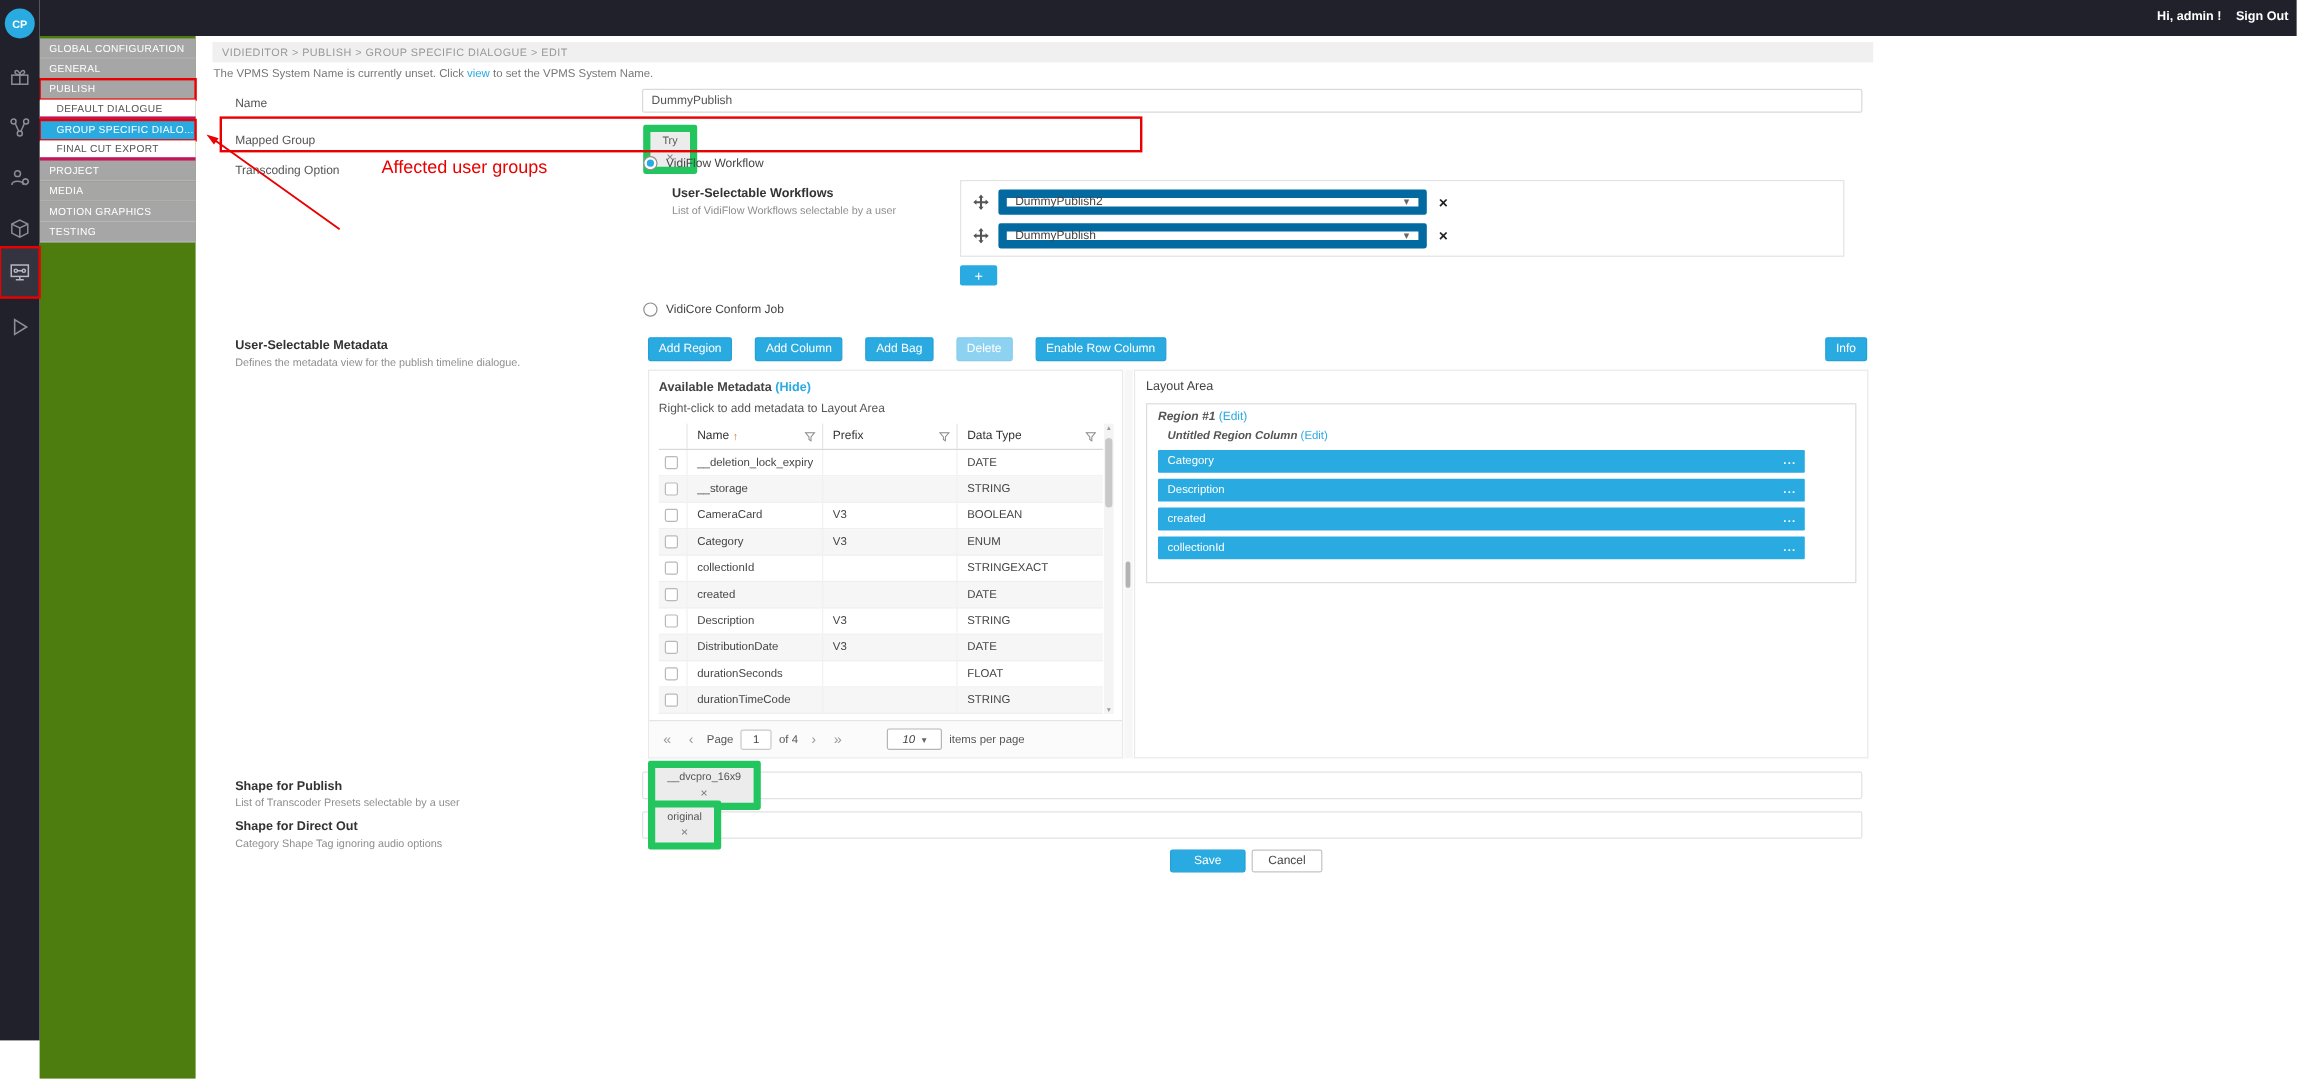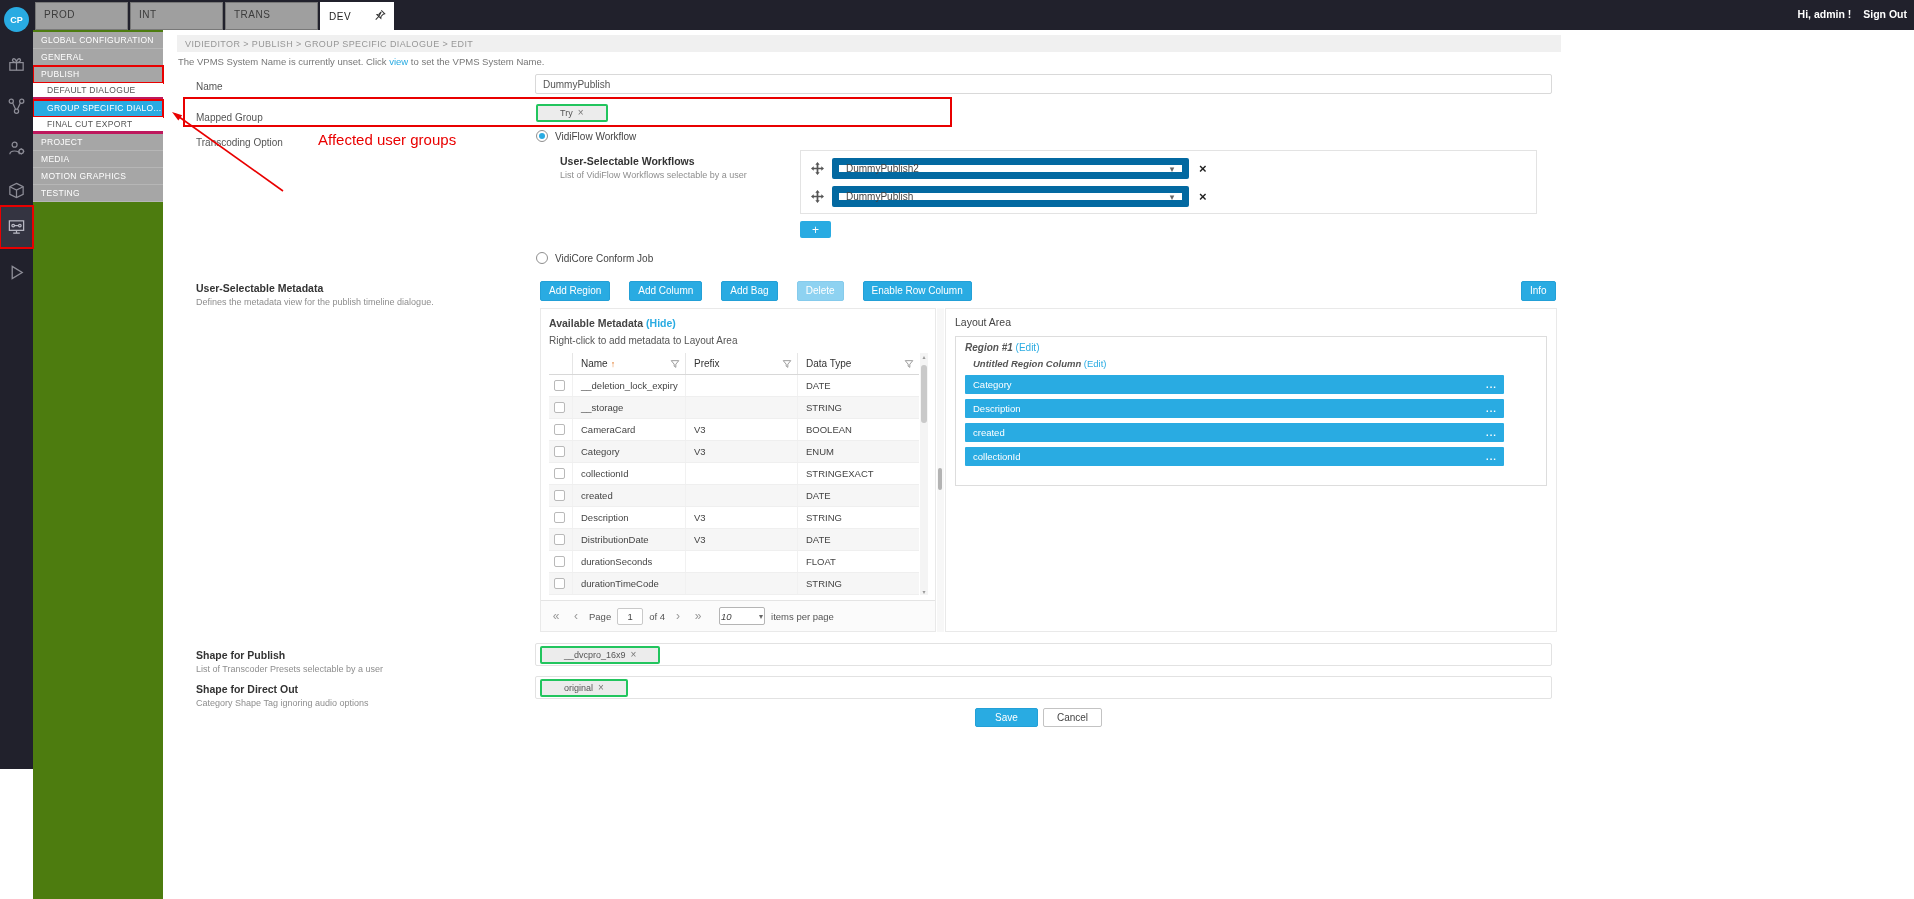--- a/index.html
+++ b/index.html
@@ -1,20 +1,20 @@
 <!DOCTYPE html>
 <html><head>
 <meta charset="utf-8">
 <style>
   * { margin:0; padding:0; box-sizing:border-box; }
   html,body { width:1914px; height:899px; overflow:hidden; background:#fff;
     font-family:"Liberation Sans","DejaVu Sans",sans-serif; position:relative; color:#444; }
 
   
-  #icon-rail { position:absolute; left:0; top:0; width:33px; height:769px; background:#21212c; z-index:6; }
+  #icon-rail { position:absolute; left:0; top:0; width:33px; height:867px; background:#21212c; z-index:6; }
   .rail-logo { position:absolute; top:7px; left:4px; width:25px; height:25px; border-radius:50%;
     background:#29abe2; color:#fff; font-size:9px; font-weight:bold; display:flex; align-items:center; justify-content:center; }
   .rail-icon { position:absolute; left:0; width:33px; height:36px; display:flex; align-items:center; justify-content:center; color:#8d8d97; cursor:pointer; }
   .rail-icon svg { width:19px; height:19px; }
   .rail-icon.active { background:#343441; height:42px; color:#b9b9c4; }
   .annotated { outline:2px solid #e90000; outline-offset:-1px; }
 
   
   #top-bar { position:absolute; left:33px; top:0; right:0; height:30px; background:#21212c; z-index:5; }
   #env-tabs { position:absolute; left:2px; top:2px; height:28px; display:flex; gap:2px; }
@@ -43,22 +43,22 @@
   .link { color:#29abe2; cursor:pointer; }
 
   .f-label { position:absolute; left:33px; font-size:10px; color:#555; }
   .f-title { position:absolute; left:33px; font-size:10.5px; font-weight:bold; color:#333; }
   .f-sub   { position:absolute; left:33px; font-size:9px; color:#8e8e8e; }
 
   #name-input { position:absolute; left:372px; top:44px; width:1017px; height:20px;
     border:1px solid #d9d9d9; border-radius:2px; font-size:10px; color:#555; padding-left:7px;
     font-family:"Liberation Sans","DejaVu Sans",sans-serif; }
 
-  .chip { display:inline-flex; align-items:center; gap:5px; background:#ececec; border:2px solid #22c55e;
-    border-radius:2px; padding:2px 22px; font-size:9px; color:#555; }
+  .chip { display:inline-flex; align-items:center; gap:5px; background:#ececec; border:6px solid #22c55e;
+    border-radius:2px; padding:2px 10px; font-size:9px; color:#555;flex-direction:column; }
   .chip .x { color:#777; font-size:10px; cursor:pointer; line-height:1; }
   #mapped-chip { position:absolute; left:373px; top:74px; }
 
   .radio-row { position:absolute; display:flex; align-items:center; gap:7px; font-size:10px; color:#444; cursor:pointer; }
   .radio { width:12px; height:12px; border:1px solid #8f8f8f; border-radius:50%; background:#fff; position:relative; display:inline-block; }
   .radio.checked::after { content:""; position:absolute; inset:2px; border-radius:50%; background:#29abe2; }
 
   #wf-panel { position:absolute; left:637px; top:120px; width:737px; height:64px; border:1px solid #e3e3e3; background:#fff; }
   .wf-row { position:relative; display:flex; align-items:center; gap:8px; margin:7px 0 4px 10px; height:21px; }
   .wf-row .move { width:13px; height:13px; display:inline-flex; color:#555; cursor:grab; }
@@ -94,22 +94,22 @@
   #table-scrollbar { position:absolute; left:379px; top:44px; width:8px; height:242px; background:#f4f4f4; }
   #table-scrollbar .sb-arrow { position:absolute; left:0; width:8px; text-align:center; font-size:6px; color:#999; }
   #table-scrollbar .thumb { position:absolute; left:1px; top:12px; width:6px; height:58px; background:#c9c9c9; border-radius:3px; }
 
   #pager { position:absolute; left:0; right:0; bottom:0; height:31px; border-top:1px solid #e4e4e4; background:#fbfbfb;
     display:flex; align-items:center; gap:6px; padding-left:8px; }
   .pg-btn { color:#999; font-size:12px; width:14px; text-align:center; cursor:pointer; }
   .pg-label { color:#555; font-size:9.5px; }
   #pg-input { width:26px; height:17px; border:1px solid #c9c9c9; border-radius:2px; text-align:center; font-size:9.5px; color:#444;
     font-family:"Liberation Sans","DejaVu Sans",sans-serif; }
-  #pg-select { border:1px solid #b5b5b5; border-radius:2px; background:#fff; width:46px; height:18px; margin-left:8px;
-    display:inline-flex; align-items:center; justify-content:space-between; padding:0 1px; font-size:9.5px; color:#444; cursor:pointer;font-style:italic; }
+  #pg-select { border:1px solid #b5b5b5; border-radius:2px; background:#fff; width:46px; height:18px; margin-left:28px;
+    display:inline-flex; align-items:center; justify-content:space-between; padding:0 12px; font-size:9.5px; color:#444; cursor:pointer;font-style:italic; }
   #pg-select .arrow { color:#666; font-size:8px; }
 
   
   #splitter { position:absolute; left:774px; top:278px; width:7px; height:324px; background:#f7f7f7; cursor:col-resize; }
   #splitter .handle { position:absolute; left:1px; top:160px; width:4px; height:22px; background:#b3b3b3; border-radius:2px; }
 
   
   #layout-panel { position:absolute; left:782px; top:278px; width:612px; height:324px; border:1px solid #e9e9e9; background:#fff; }
   #layout-title { position:absolute; left:9px; top:7px; font-size:10.5px; color:#444; }
   #region-box { position:absolute; left:9px; top:27px; width:592px; height:150px; border:1px solid #ddd; background:#fff; }
@@ -191,31 +191,20 @@
       </div>
       <div class="rail-icon" style="top: 254px;">
         <svg viewBox="0 0 20 20">
           <path d="M5.5 3.5 L16 10 L5.5 16.5 Z" fill="none" stroke="currentColor" stroke-width="1.4"></path>
         </svg>
       </div>
     </div>
 </div>
 
 <div id="top-bar">
-  <div id="env-tabs">
-      <div class="env-tab"><span>PROD</span></div>
-      <div class="env-tab"><span>INT</span></div>
-      <div class="env-tab"><span>TRANS</span></div>
-      <div class="env-tab active">
-        <span>DEV</span>
-        <span class="pin"><svg viewBox="0 0 14 14">
-            <path d="M8.5 1.5 L12.5 5.5 L10.8 6 L8.2 8.6 L8 11 L5.6 8.6 L2 12.4 M5.6 8.6 L3.4 6.4 L5.8 6 L8.4 3.4 Z" fill="none" stroke="#333" stroke-width="1.2"></path>
-          </svg></span>
-      </div>
-    </div>
   <div id="user-box">
     <span>Hi, admin !</span>
     <span class="signout">Sign Out</span>
   </div>
 </div>
 
 <div id="sidebar">
   <div id="sidebar-items">
       <div class="side-item ">GLOBAL CONFIGURATION</div>
       <div class="side-item ">GENERAL</div>

